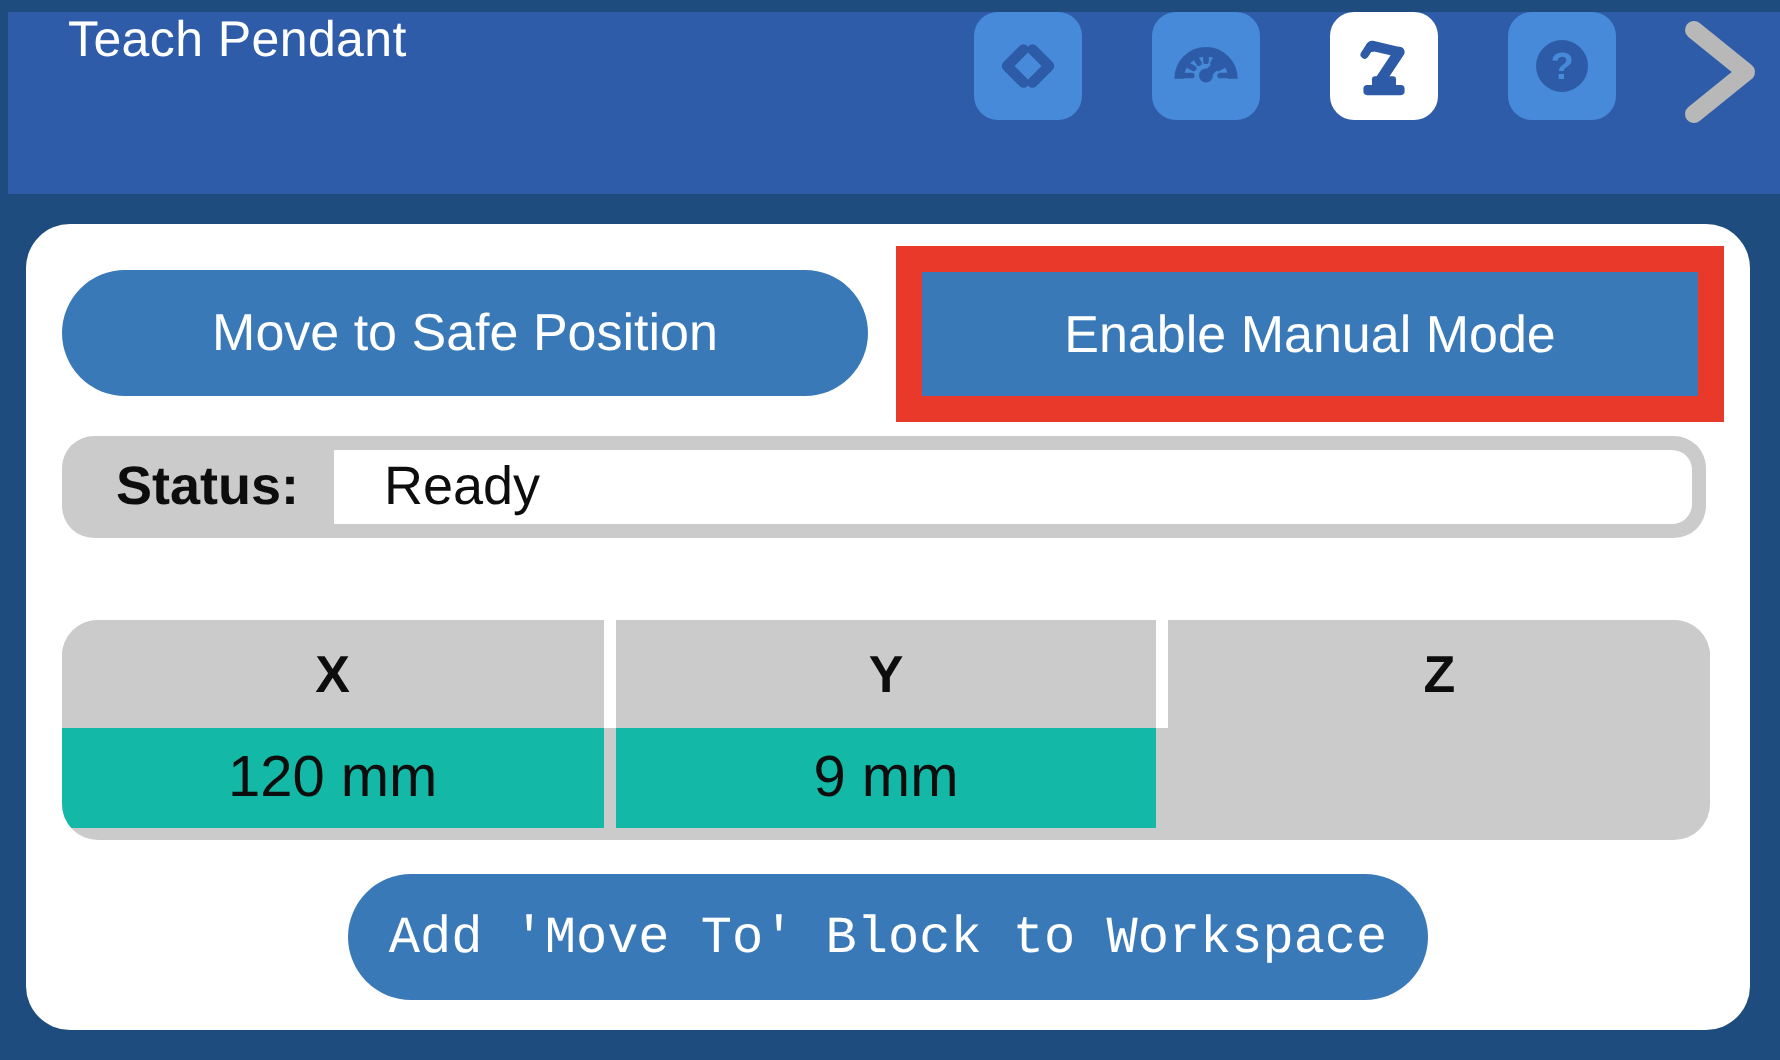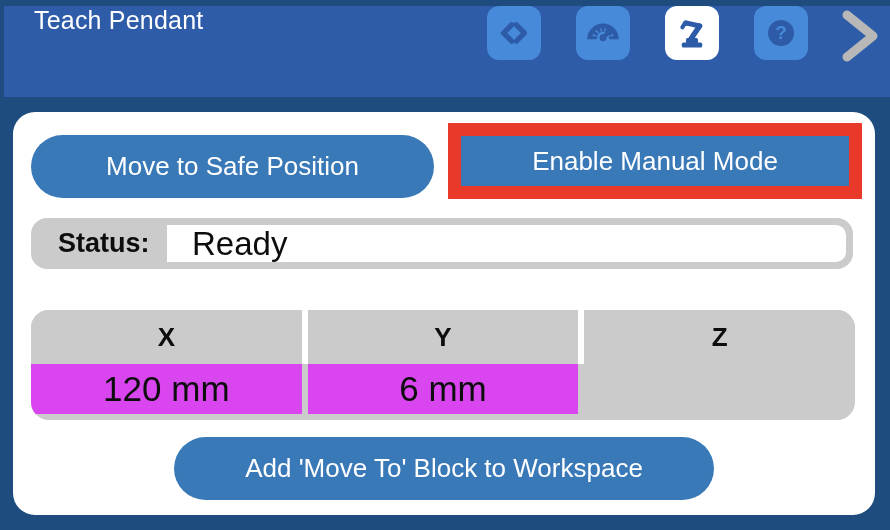--- a/index.html
+++ b/index.html
@@ -56,21 +56,21 @@
     font-size: 26px; font-weight: 500;
     display: flex; align-items: center; justify-content: center;
     white-space: nowrap;
   }
   .btn-safe {
     position: absolute; left: 18px; top: 23px;
     width: 403px; height: 63px; border-radius: 32px;
   }
   .highlight-box {
     position: absolute; left: 435px; top: 11px;
-    width: 414px; height: 76px;
+    width: 414px; height: 88px;
     background: #e8392b;
     display: flex; padding: 13px; box-sizing: border-box;
   }
   .btn-manual { flex: 1; border-radius: 0; }
 
   
   .status-row {
     position: absolute; left: 18px; top: 106px;
     width: 822px; height: 51px;
     background: #cbcbcb; border-radius: 16px;
@@ -79,48 +79,48 @@
   .status-label {
     width: 136px; box-sizing: border-box; padding-left: 27px;
     display: flex; align-items: center;
     font-size: 27px; font-weight: bold; color: #0d0d0d;
   }
   .status-field {
     flex: 1; background: #ffffff;
     margin: 7px 7px 7px 0;
     border-radius: 0 10px 10px 0;
     display: flex; align-items: center; padding-left: 25px;
-    font-size: 33px; color: #0d0d0d;
+    font-size: 27px; color: #0d0d0d;
   }
 
   
   .coord-table {
     position: absolute; left: 18px; top: 198px;
     width: 824px; height: 110px;
     background: #cbcbcb; border-radius: 18px; overflow: hidden;
     display: grid;
     grid-template-columns: 1fr 6px 1fr 6px 1fr;
     grid-template-rows: 54px 50px 6px;
   }
   .coord-head {
     background: #cbcbcb;
     display: flex; align-items: center; justify-content: center;
     font-size: 26px; font-weight: bold; color: #0d0d0d;
   }
   .coord-sep-head { background: #ffffff; }
   .coord-value {
-    background: #d946ef;
-    display: flex; align-items: center; justify-content: center;
-    font-size: 35px; color: #0d0d0d;
+    background: #14b8a6;
+    display: flex; align-items: center; justify-content: center;
+    font-size: 29px; color: #0d0d0d;
   }
   .coord-sep-val { background: #cbcbcb; }
 
   .btn-add {
     position: absolute; left: 161px; top: 325px;
-    width: 540px; height: 63px; border-radius: 32px;
+    width: 540px; height: 63px; border-radius: 32px; font-family: Liberation Mono, monospace;
   }
 </style>
 </head>
 <body>
 
 <div class="header">
   <div class="header-title">Teach Pendant</div>
 
   <div class="header-icons">
     <button class="icon-tile">
@@ -188,19 +188,19 @@
 
   <div class="coord-table">
     <div class="coord-head">X</div>
     <div class="coord-sep-head"></div>
     <div class="coord-head">Y</div>
     <div class="coord-sep-head"></div>
     <div class="coord-head">Z</div>
 
     <div class="coord-value">120 mm</div>
     <div class="coord-sep-val"></div>
-    <div class="coord-value">6 mm</div>
+    <div class="coord-value">9 mm</div>
     <div class="coord-sep-val"></div>
   </div>
 
   <button class="btn btn-add">Add 'Move To' Block to Workspace</button>
 
 </main>
 
 </body></html>

